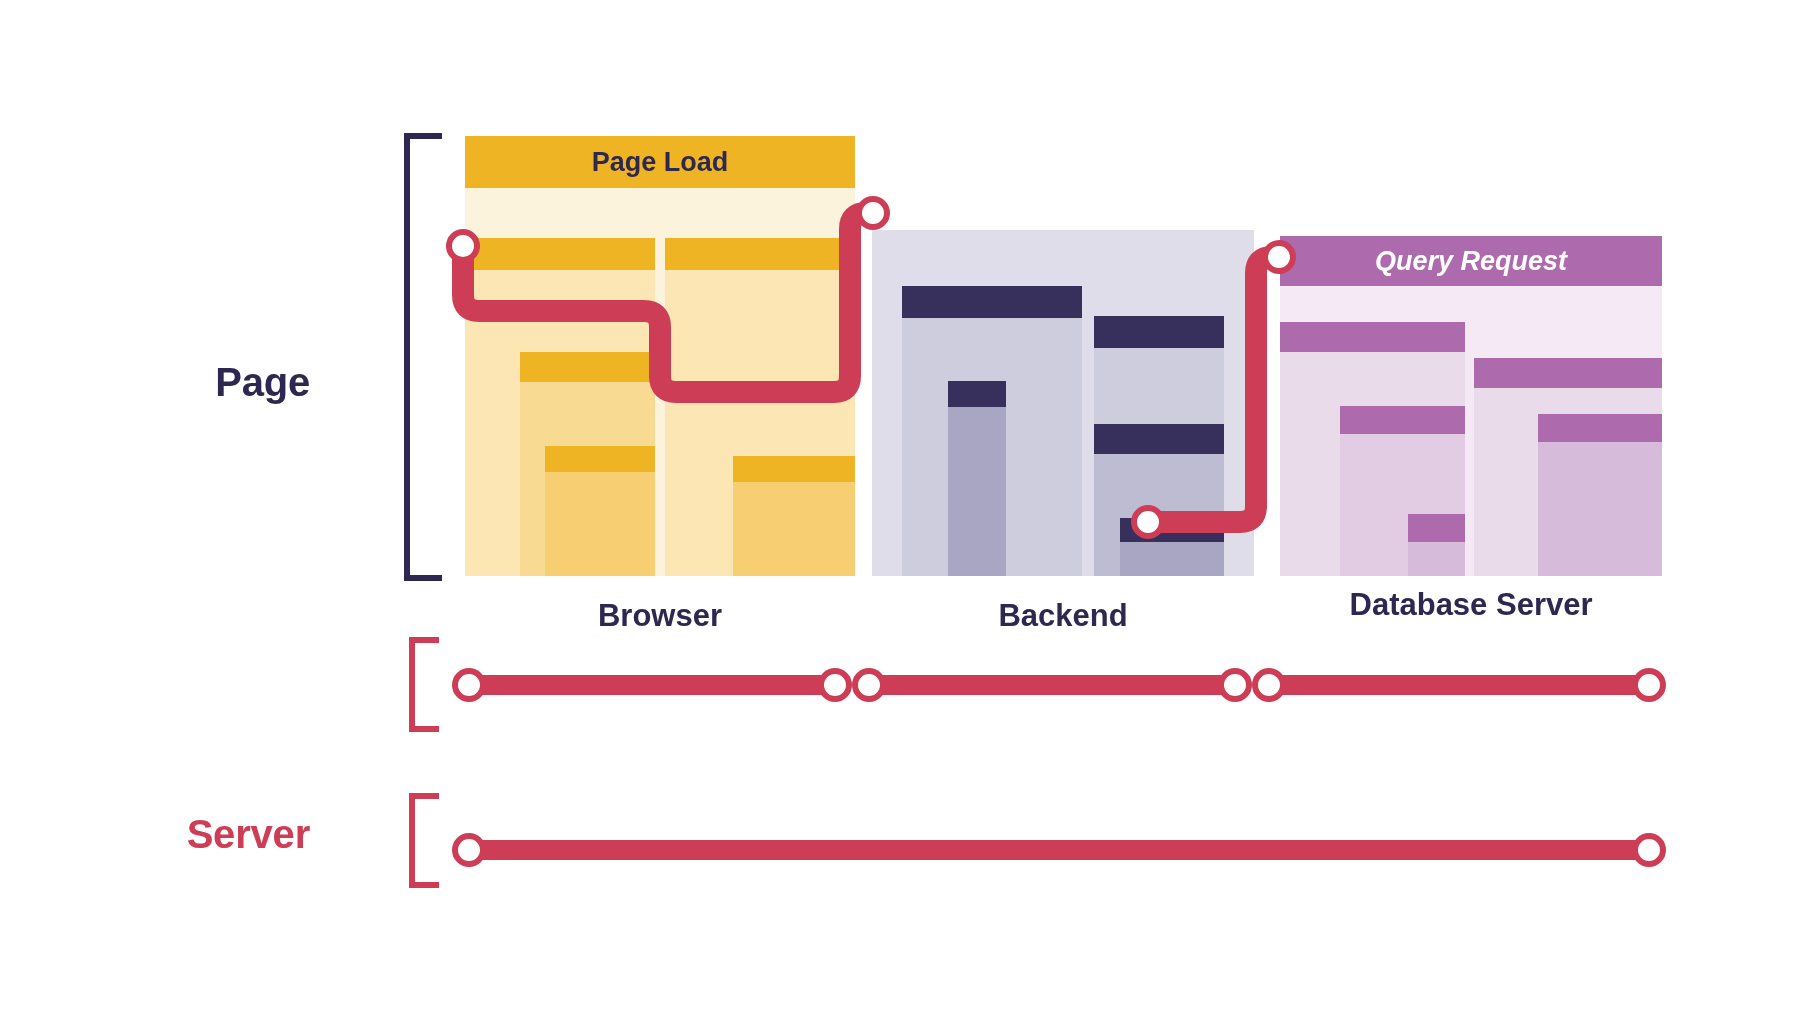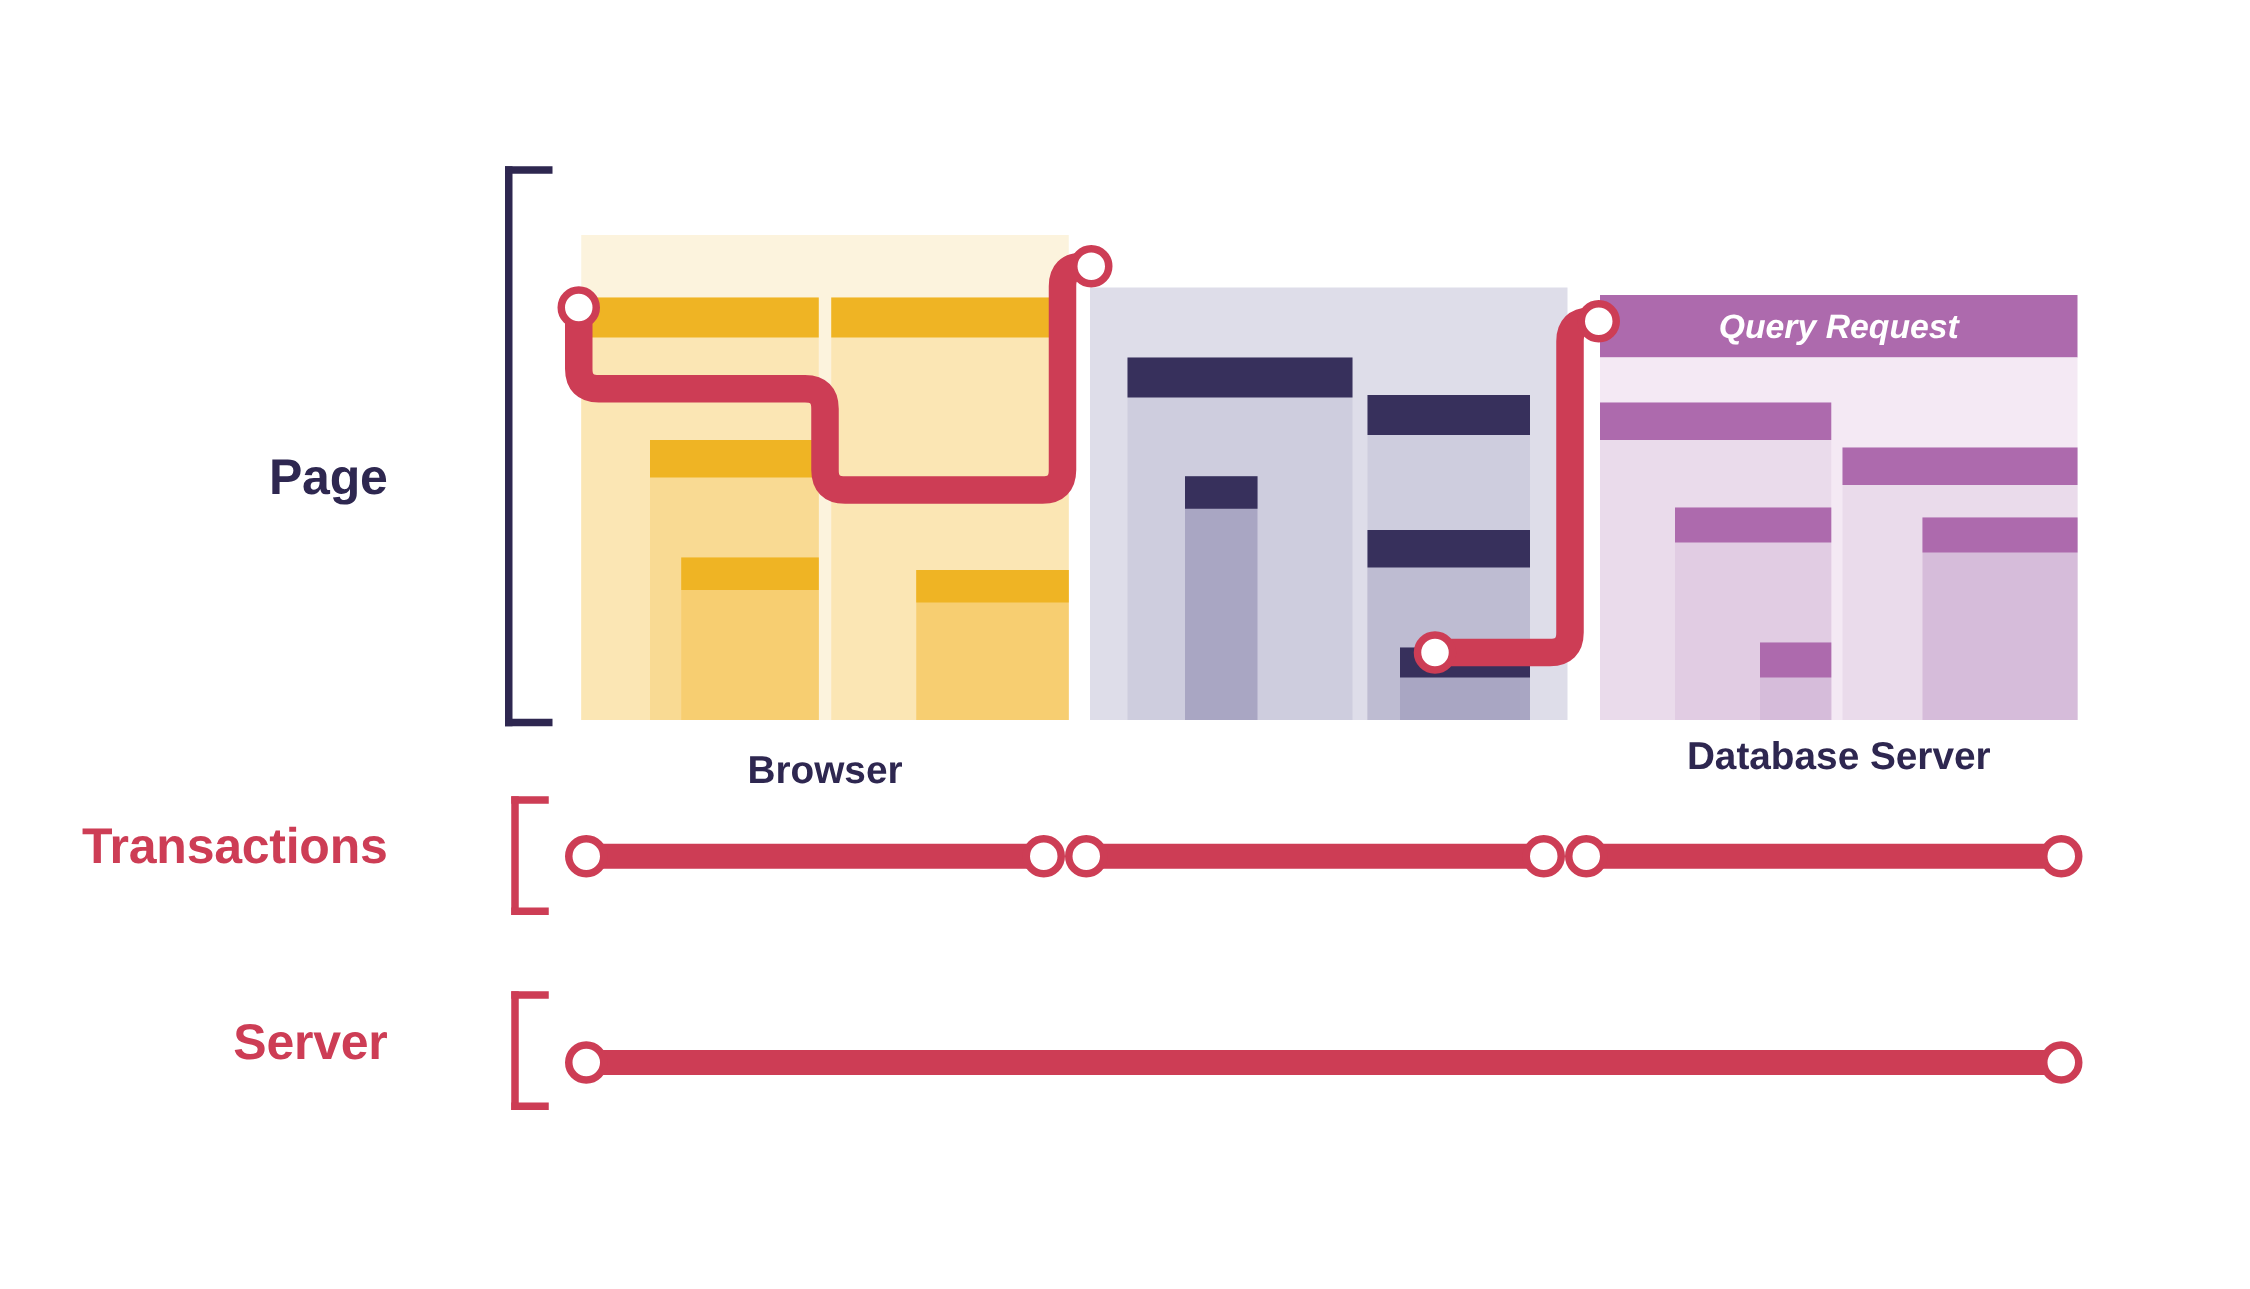--- a/index.html
+++ b/index.html
@@ -79,40 +79,40 @@
     position:absolute;width:34px;height:34px;border-radius:50%;
     background:#ffffff;border:6px solid #CD3D55;box-sizing:border-box;
   }
 </style>
 </head>
 <body>
 
 <div id="stage">
 
   <div class="row-label" id="label-spans">Page</div>
-  <div class="row-label" id="label-transactions">Transactions</div>
   <div class="row-label" id="label-trace">Server</div>
 
   <div class="bracket" id="bracket-spans">
     <div class="v"></div>
     <div class="t" style="width:38px"></div>
     <div class="b" style="width:38px"></div>
   </div>
   <div class="bracket" id="bracket-transactions">
     <div class="v"></div>
     <div class="t" style="width:30px"></div>
     <div class="b" style="width:30px"></div>
   </div>
   <div class="bracket" id="bracket-trace">
     <div class="v"></div>
     <div class="t" style="width:30px"></div>
     <div class="b" style="width:30px"></div>
   </div>
 
   <div class="service" id="svc-browser" style="left:465px;top:136px;width:390px;height:440px;">
+    <div class="svc-header" style="height:52px;">Page Load</div>
     <div class="svc-body" style="top:52px;height:388px;"></div>
 
     <div class="bar bar-y0" style="left:0px;width:190px;height:338px;">
       <div class="cap cap-y" style="height:32px;"></div>
     </div>
 
     <div class="bar bar-y1" style="left:55px;width:135px;height:224px;">
       <div class="cap cap-y" style="height:30px;"></div>
     </div>
 
@@ -147,20 +147,21 @@
     </div>
 
     <div class="bar bar-p1" style="left:222px;width:130px;height:152px;">
       <div class="cap cap-p" style="height:30px;"></div>
     </div>
 
     <div class="bar bar-p2" style="left:248px;width:104px;height:58px;">
       <div class="cap cap-p" style="height:24px;"></div>
     </div>
 
+    <div class="svc-name" style="top:420px;">Backend</div>
   </div>
 
   <div class="service" id="svc-db" style="left:1280px;top:236px;width:382px;height:340px;">
     <div class="svc-header" style="height:50px;font-style:italic;">Query Request</div>
     <div class="svc-body" style="top:50px;height:290px;"></div>
 
     <div class="bar bar-m0" style="left:0px;width:185px;height:254px;">
       <div class="cap cap-m" style="height:30px;"></div>
     </div>
 

